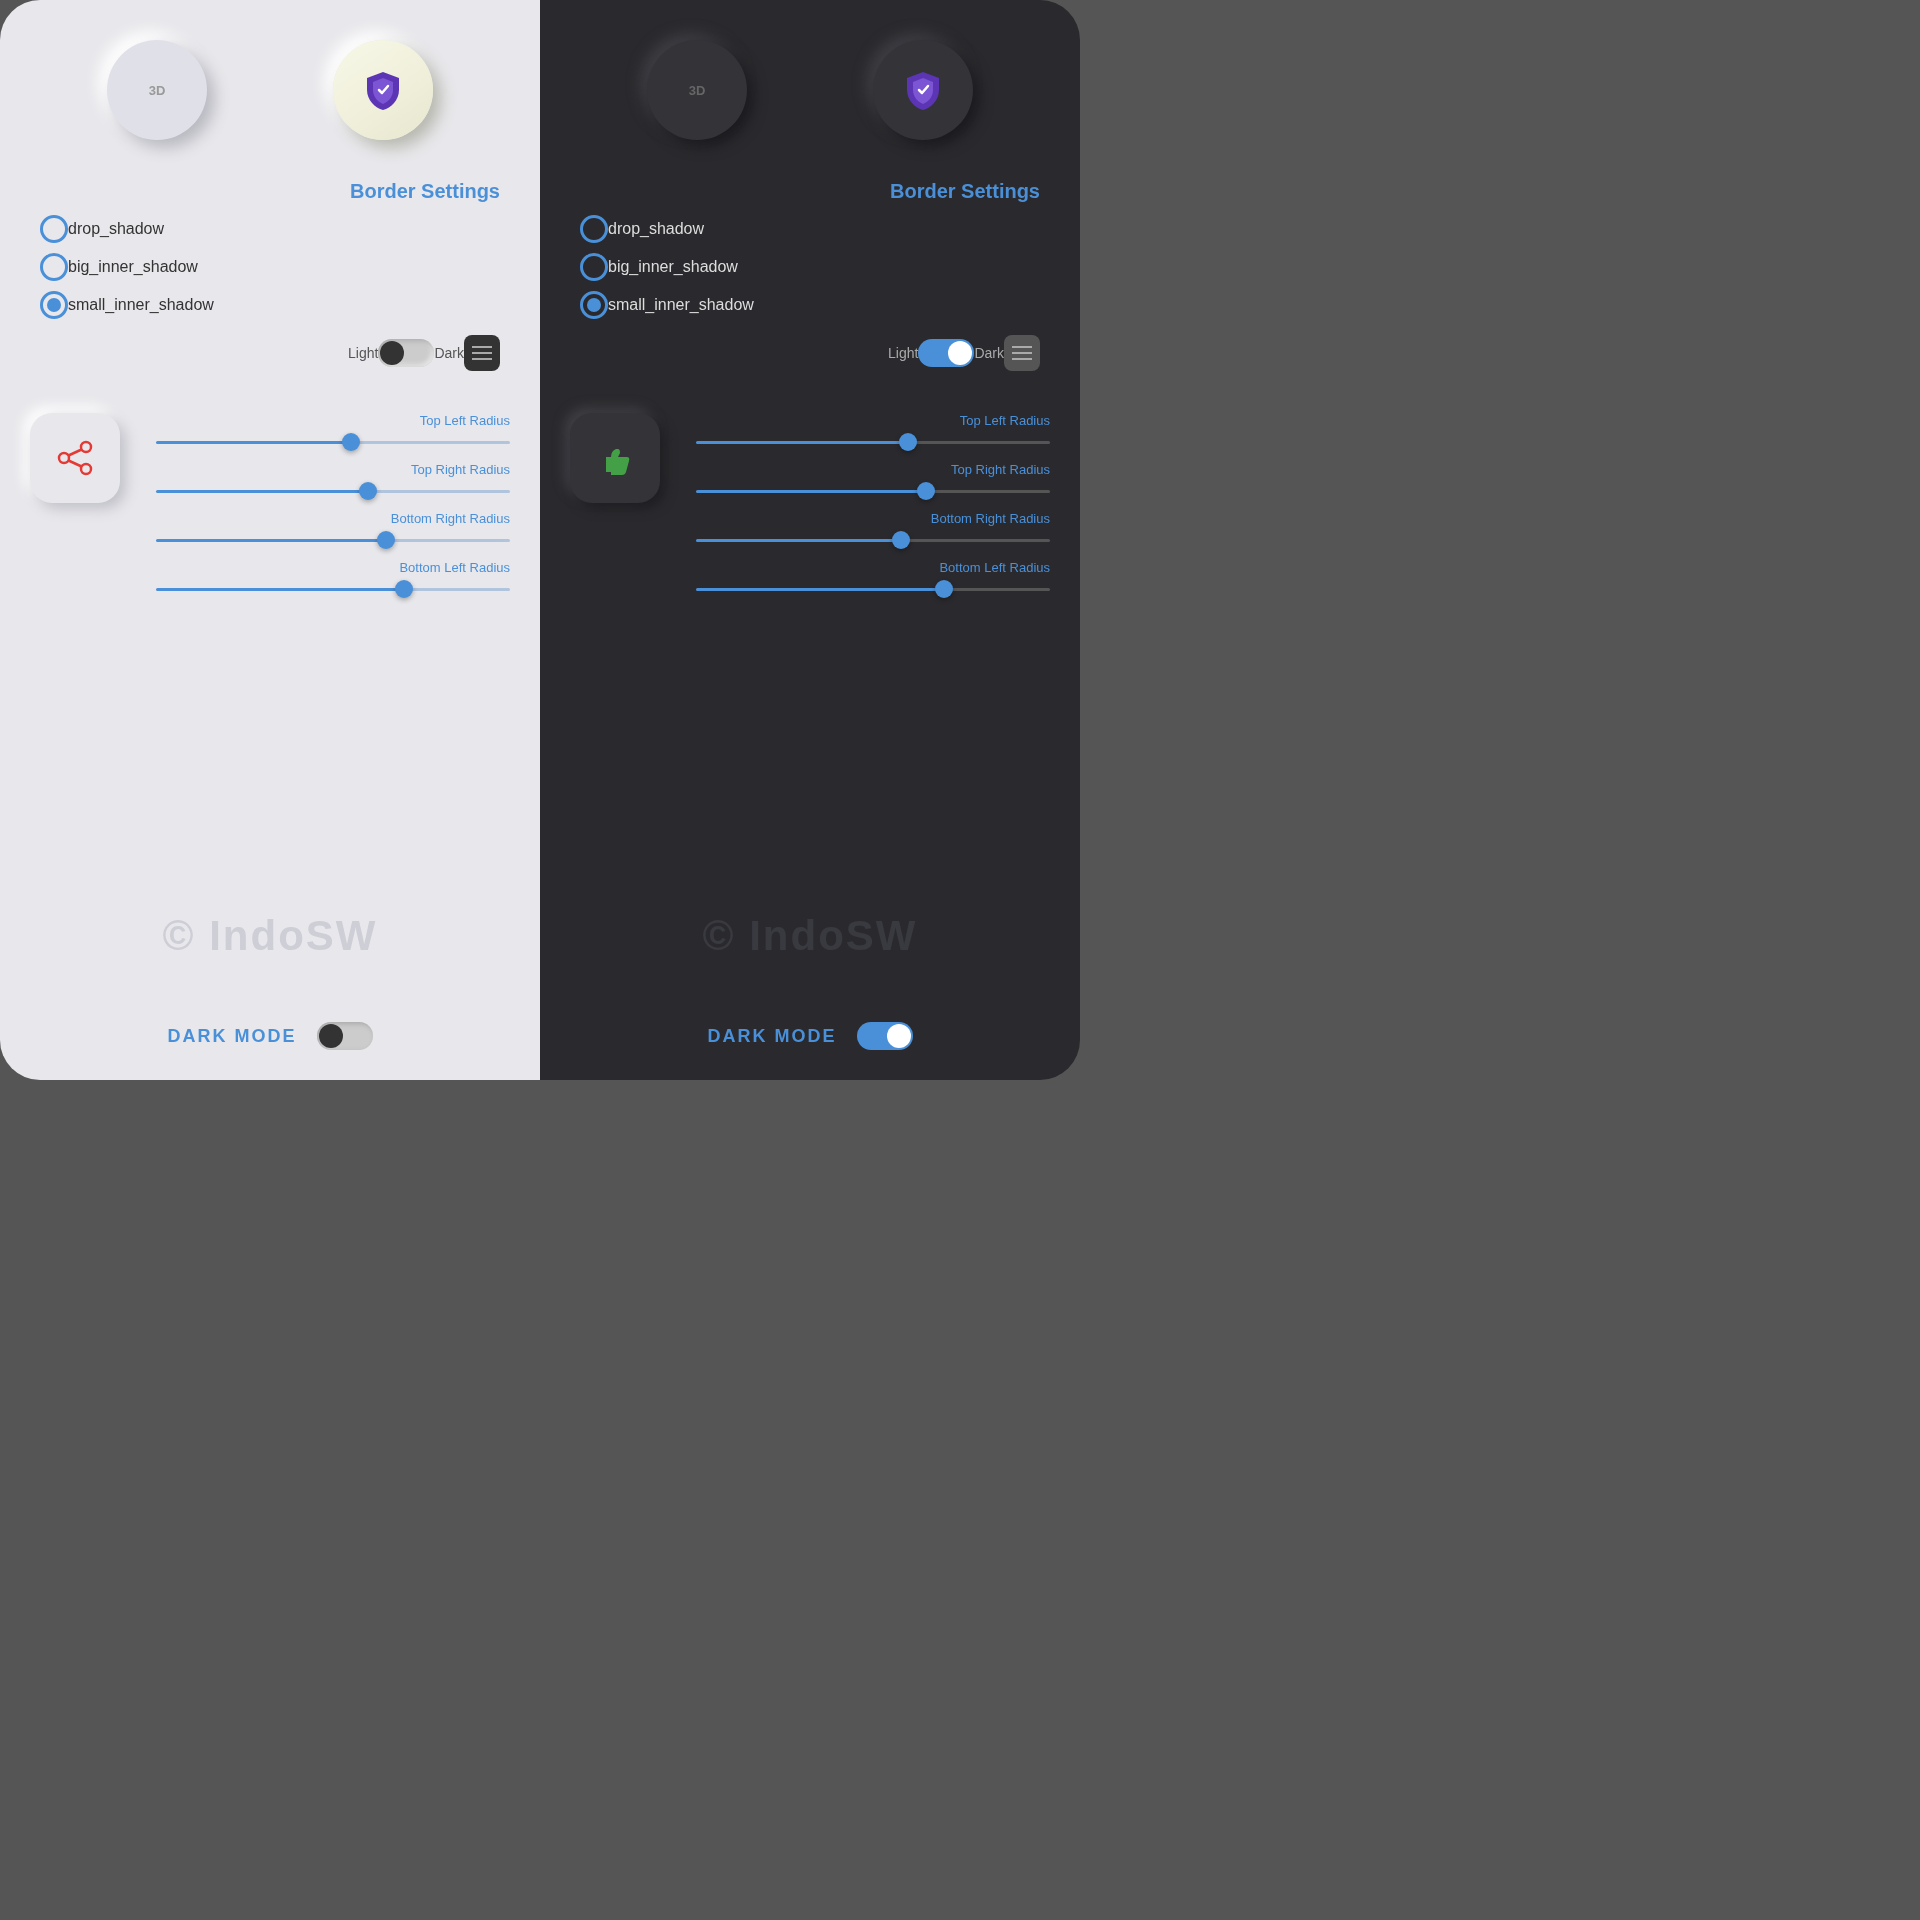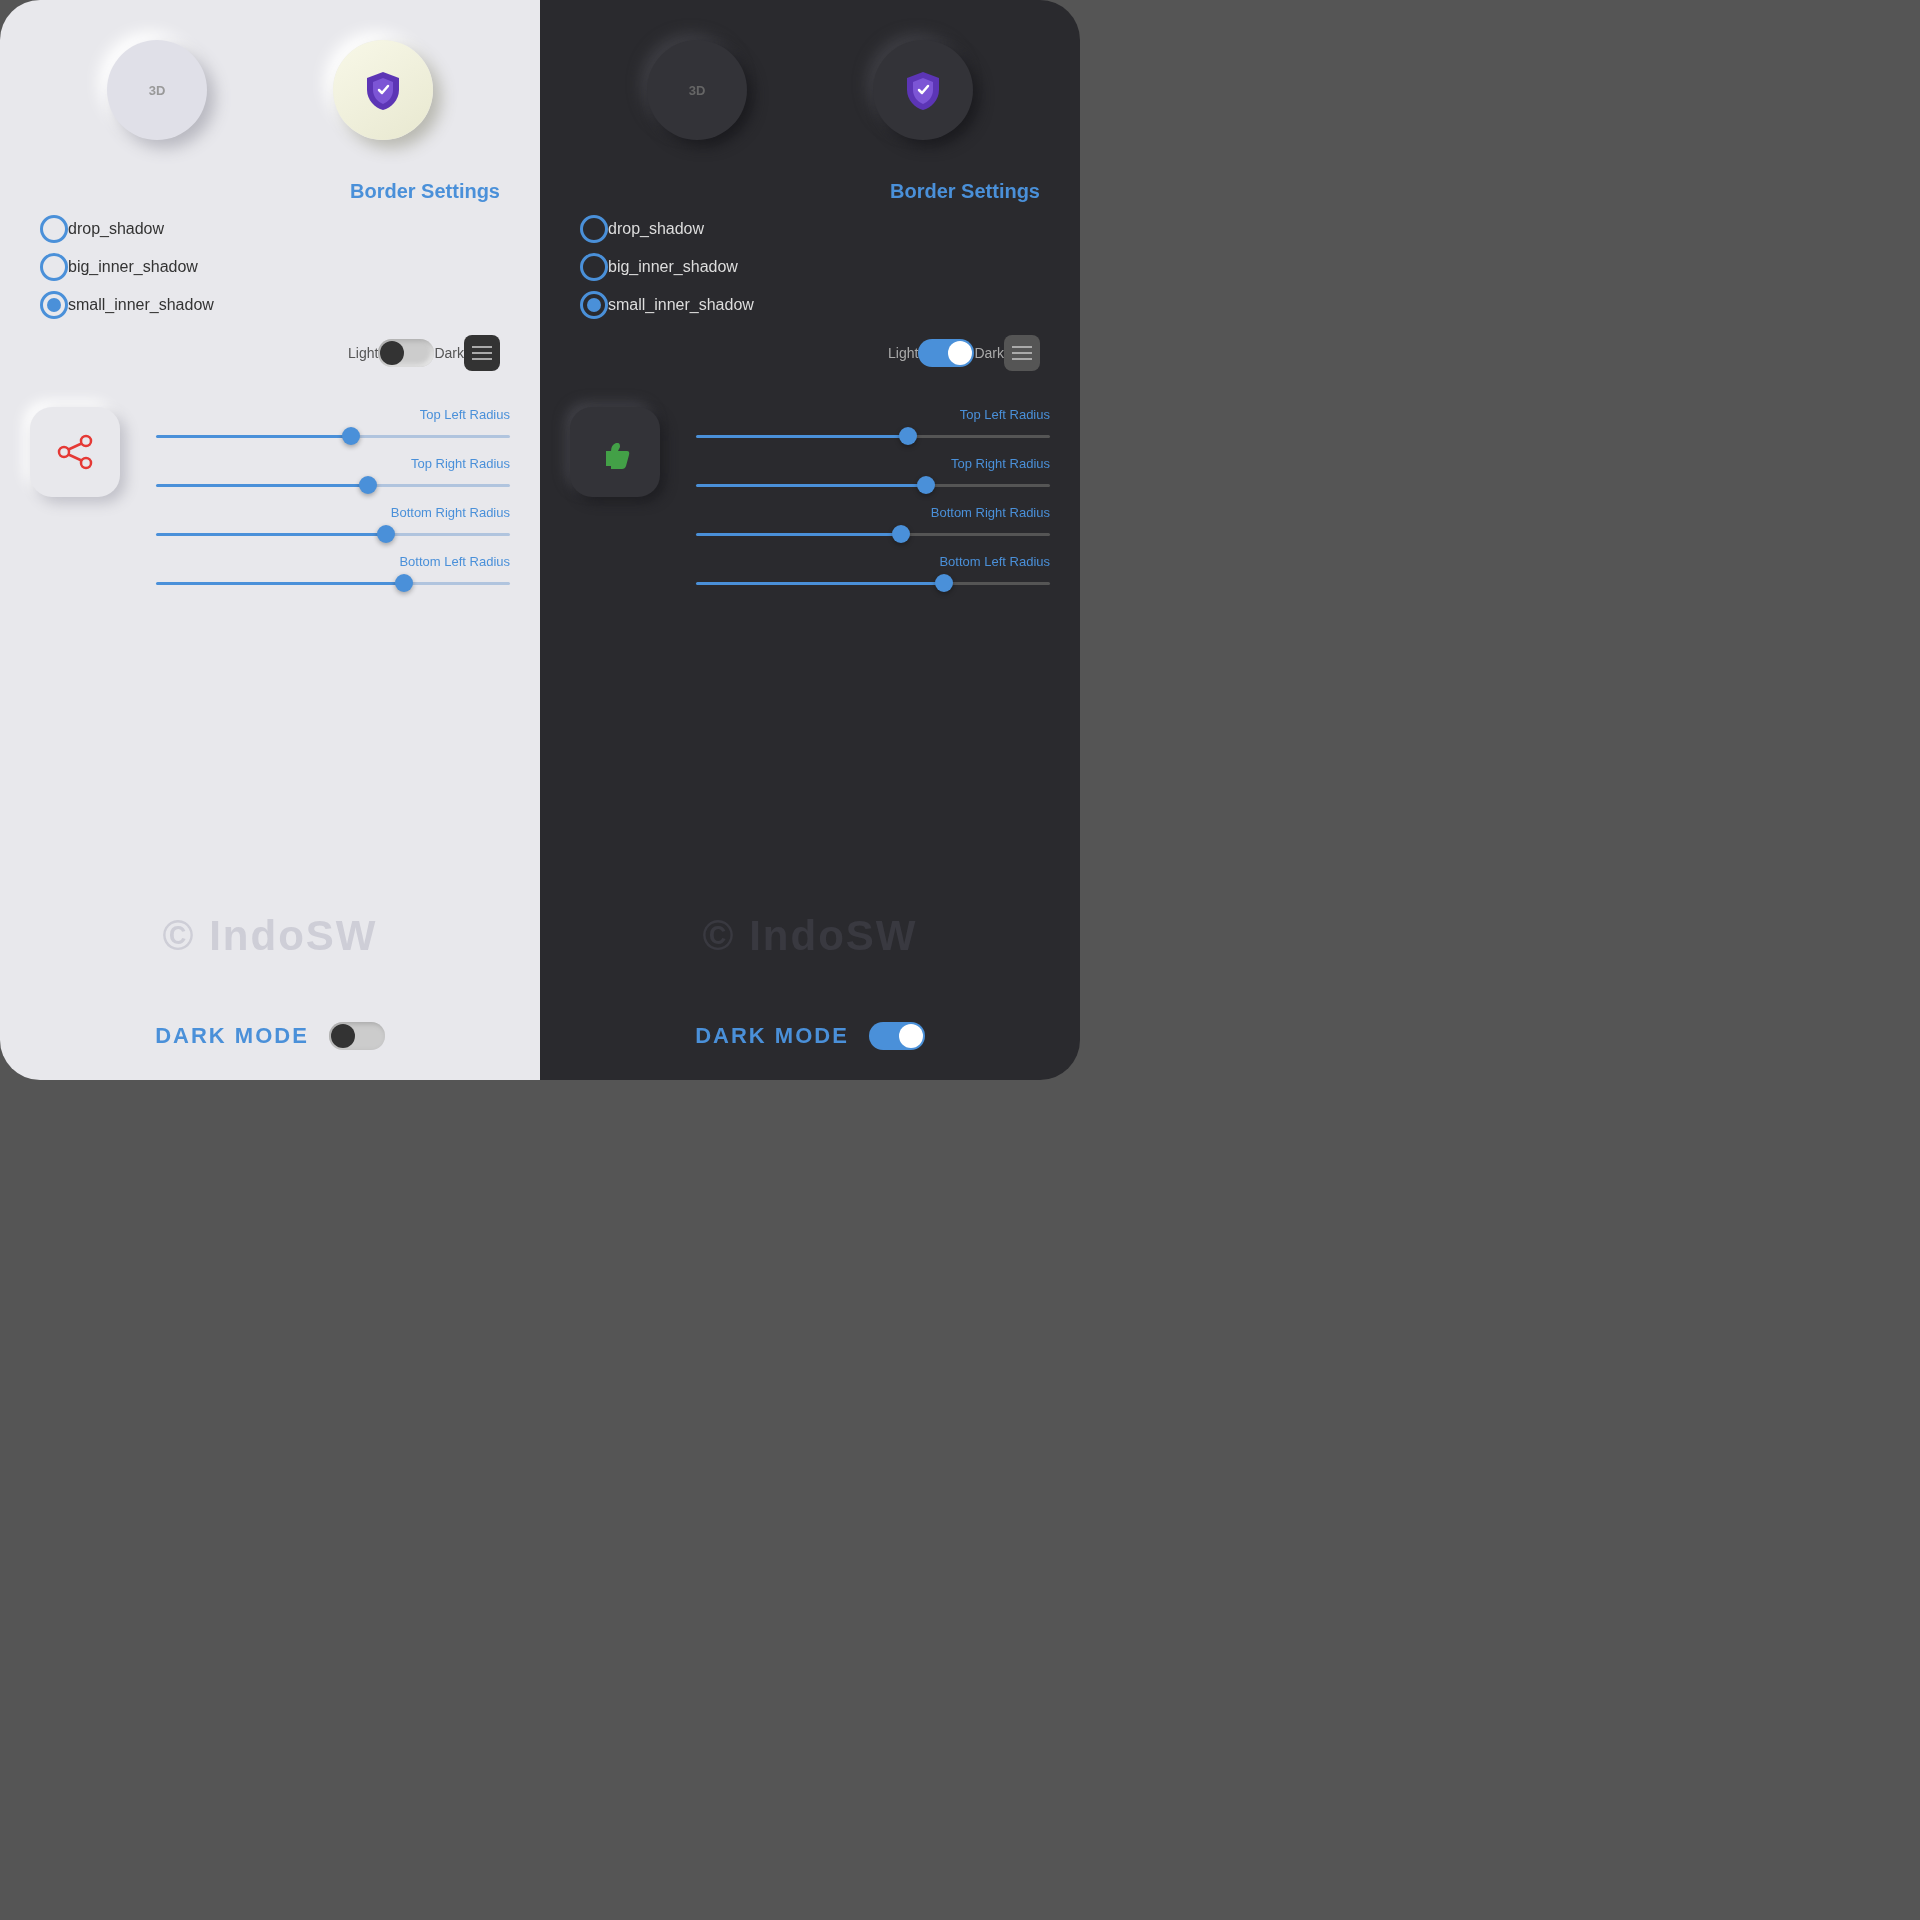--- a/index.html
+++ b/index.html
@@ -268,21 +268,21 @@
       transform: translateY(-50%);
       cursor: pointer;
       box-shadow: 0 2px 5px rgba(0,0,0,0.3);
     }
 
     
     .preview-row {
       display: flex;
       align-items: flex-start;
       width: 100%;
-      margin-top: 20px;
+      margin-top: 26px;
       gap: 36px;
     }
 
     .preview-icon-light {
       width: 90px;
       height: 90px;
       border-radius: 22px;
       background: #e8e8ec;
       box-shadow: 6px 6px 14px #c0c0c8, -6px -6px 14px #ffffff;
       display: flex;
@@ -326,21 +326,21 @@
       bottom: 30px;
       left: 0;
       right: 0;
       display: flex;
       align-items: center;
       justify-content: center;
       gap: 20px;
     }
 
     .dark-mode-text {
-      font-size: 22px;
+      font-size: 18px;
       font-weight: 800;
       letter-spacing: 2px;
     }
 
     .dark-mode-text-light { color: #4a90d9; }
     .dark-mode-text-dark { color: #4a90d9; }
   </style>
 </head>
 <body>
 

